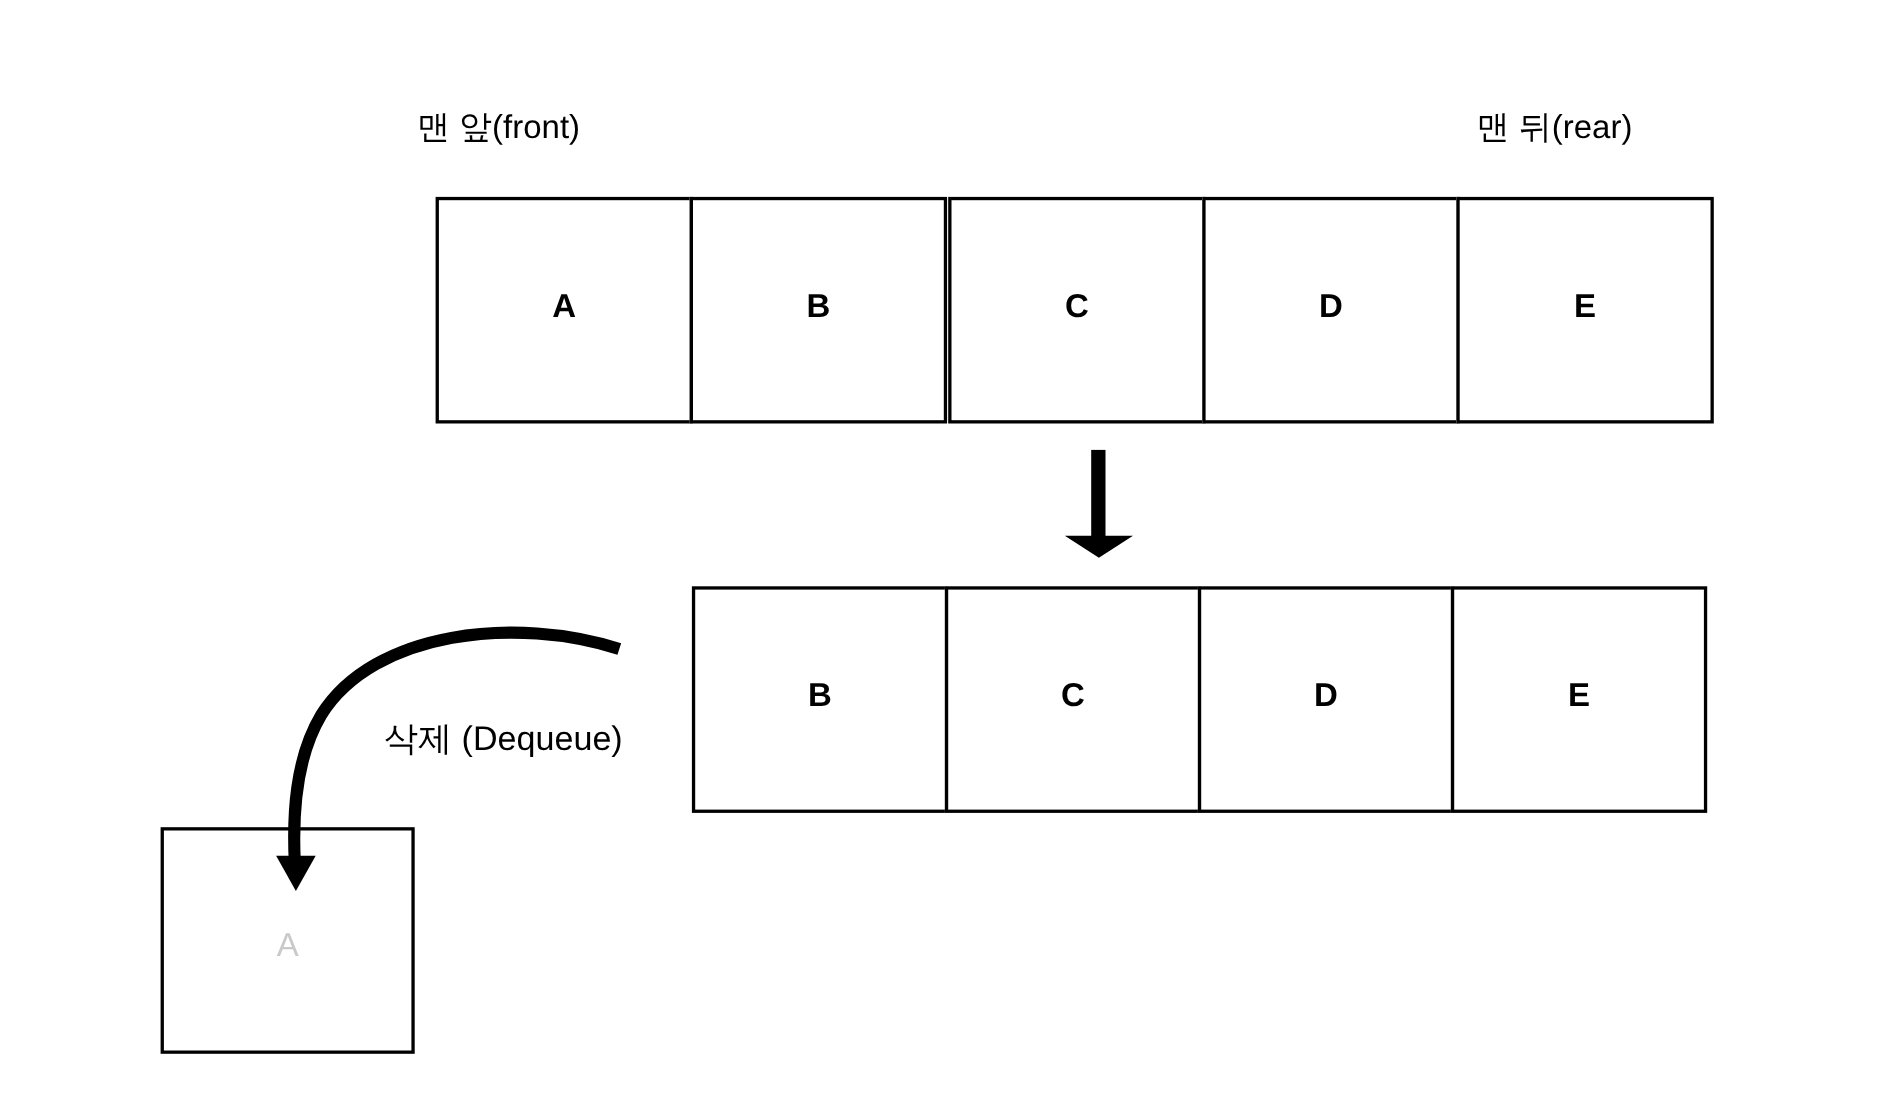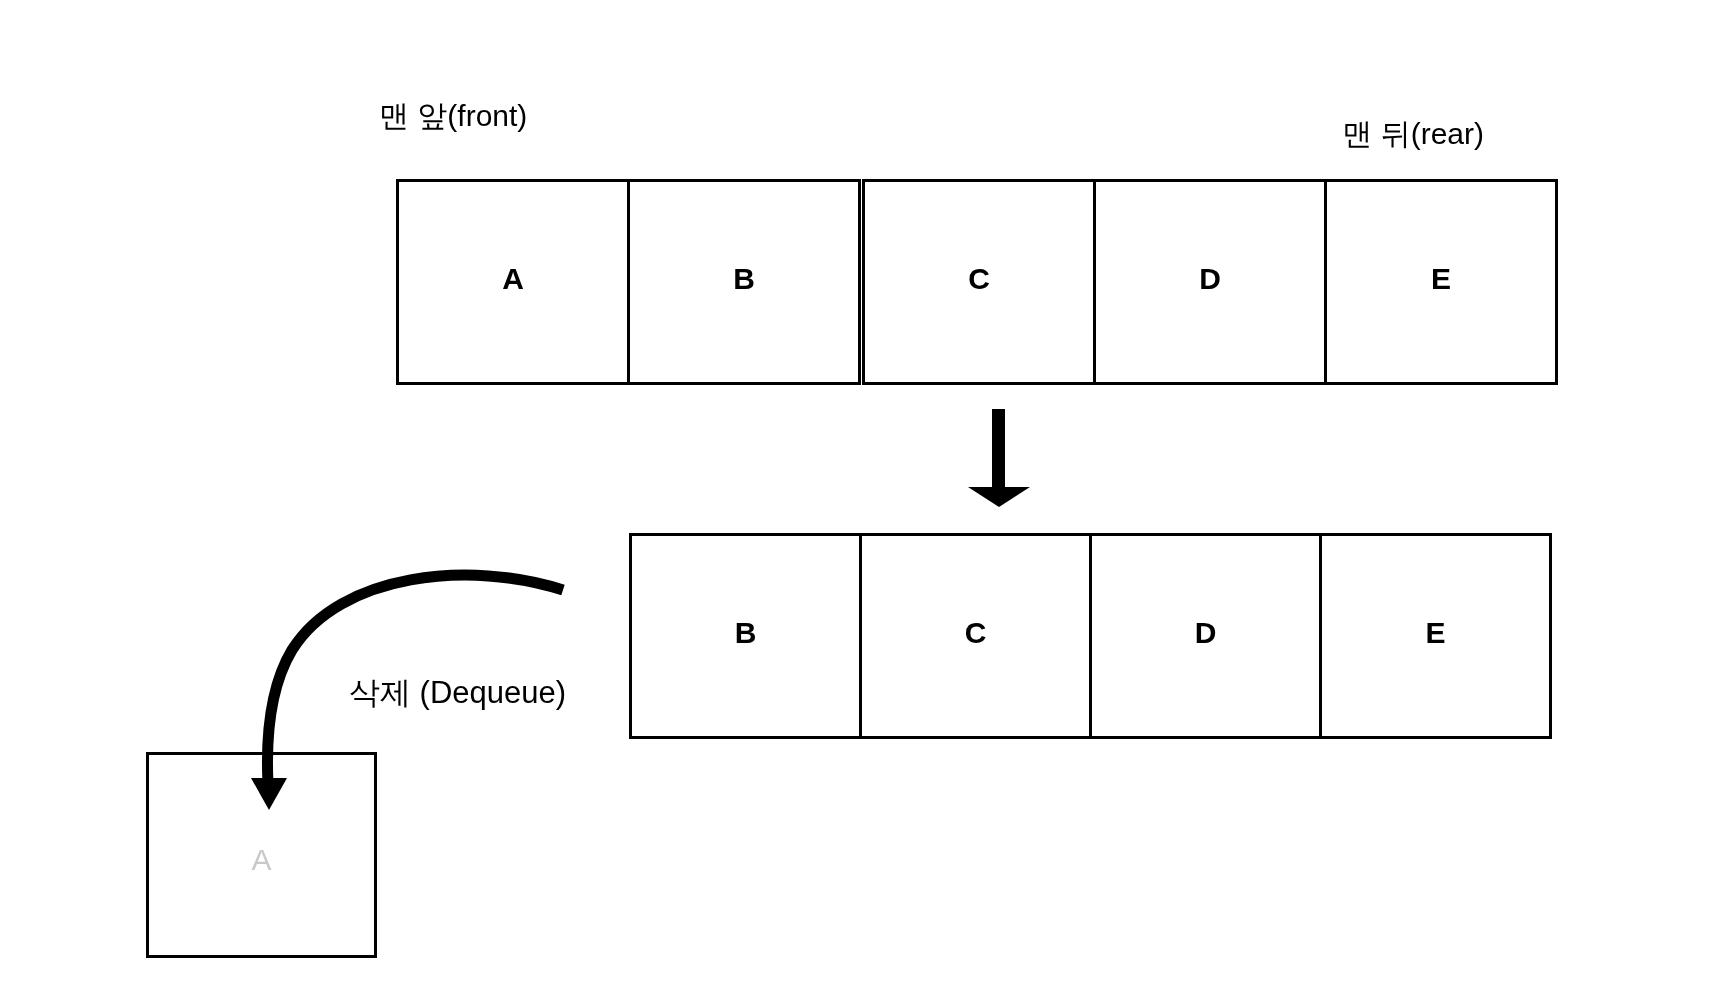--- a/index.html
+++ b/index.html
@@ -27,26 +27,26 @@
   
   .edge-label {
     position: absolute;
     font-size: 30px;
     font-weight: 400;
     color: #000000;
     white-space: nowrap;
     line-height: 1;
   }
   #label-front { left: 379px; top: 101px; }
-  #label-rear  { left: 1484px; top: 101px; text-align: right; transform: translateX(-100%); margin-top: 18px; }
+  #label-rear  { left: 1484px; top: 101px; text-align: right; transform: translateX(-100%); }
 
   #label-dequeue {
     position: absolute;
     left: 349px;
-    top: 677px;
+    top: 656px;
     font-size: 31px;
     font-weight: 400;
     color: #000000;
     white-space: nowrap;
     line-height: 1;
   }
 
   
   .queue-row {
     position: absolute;

